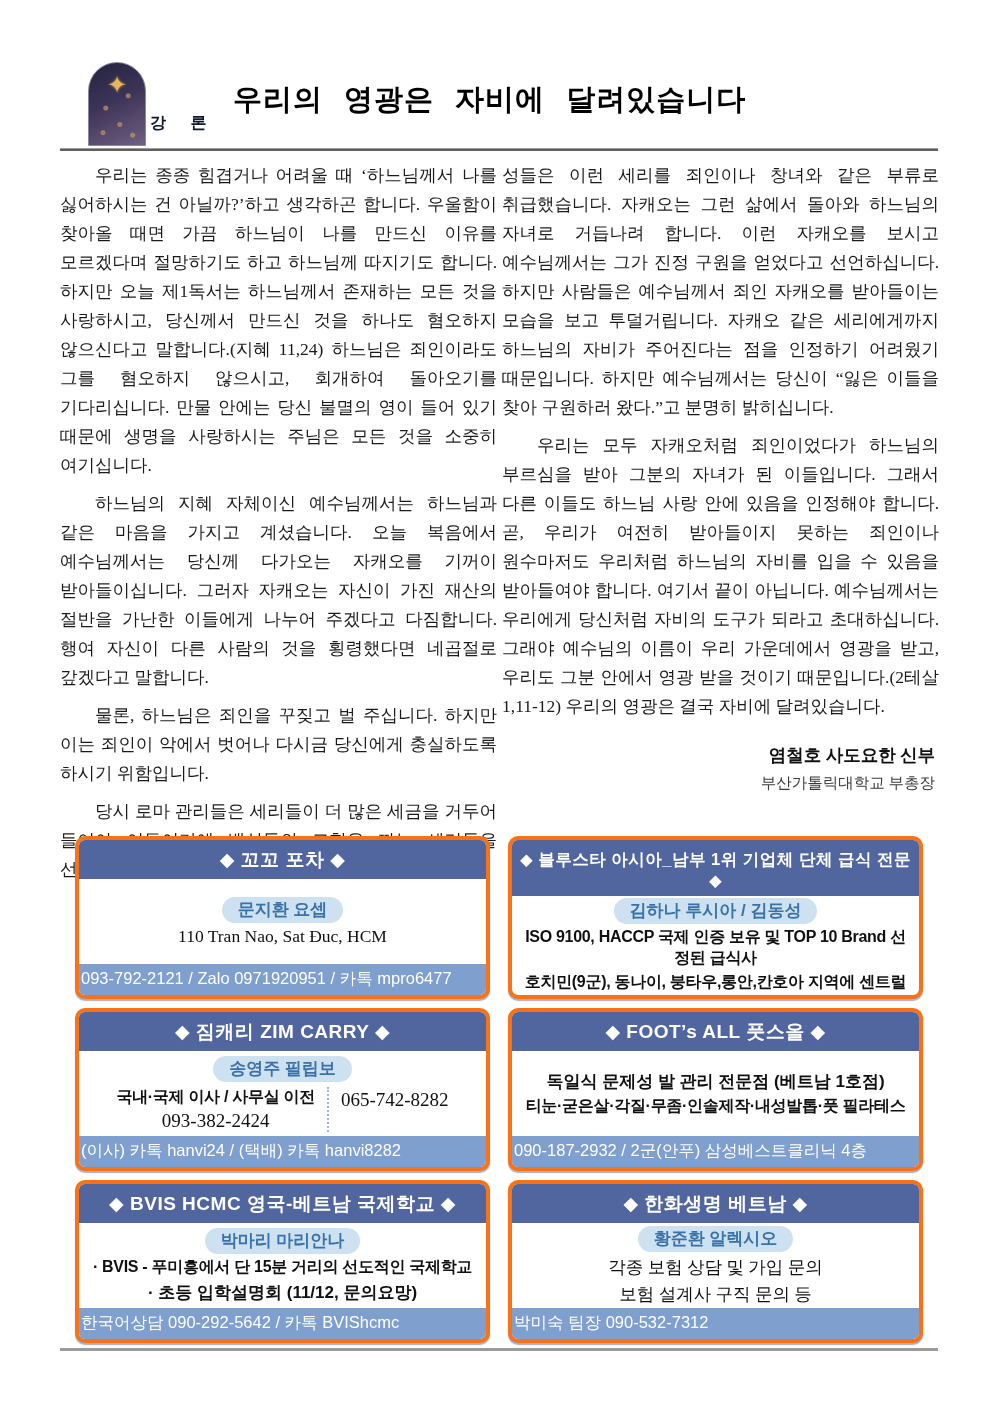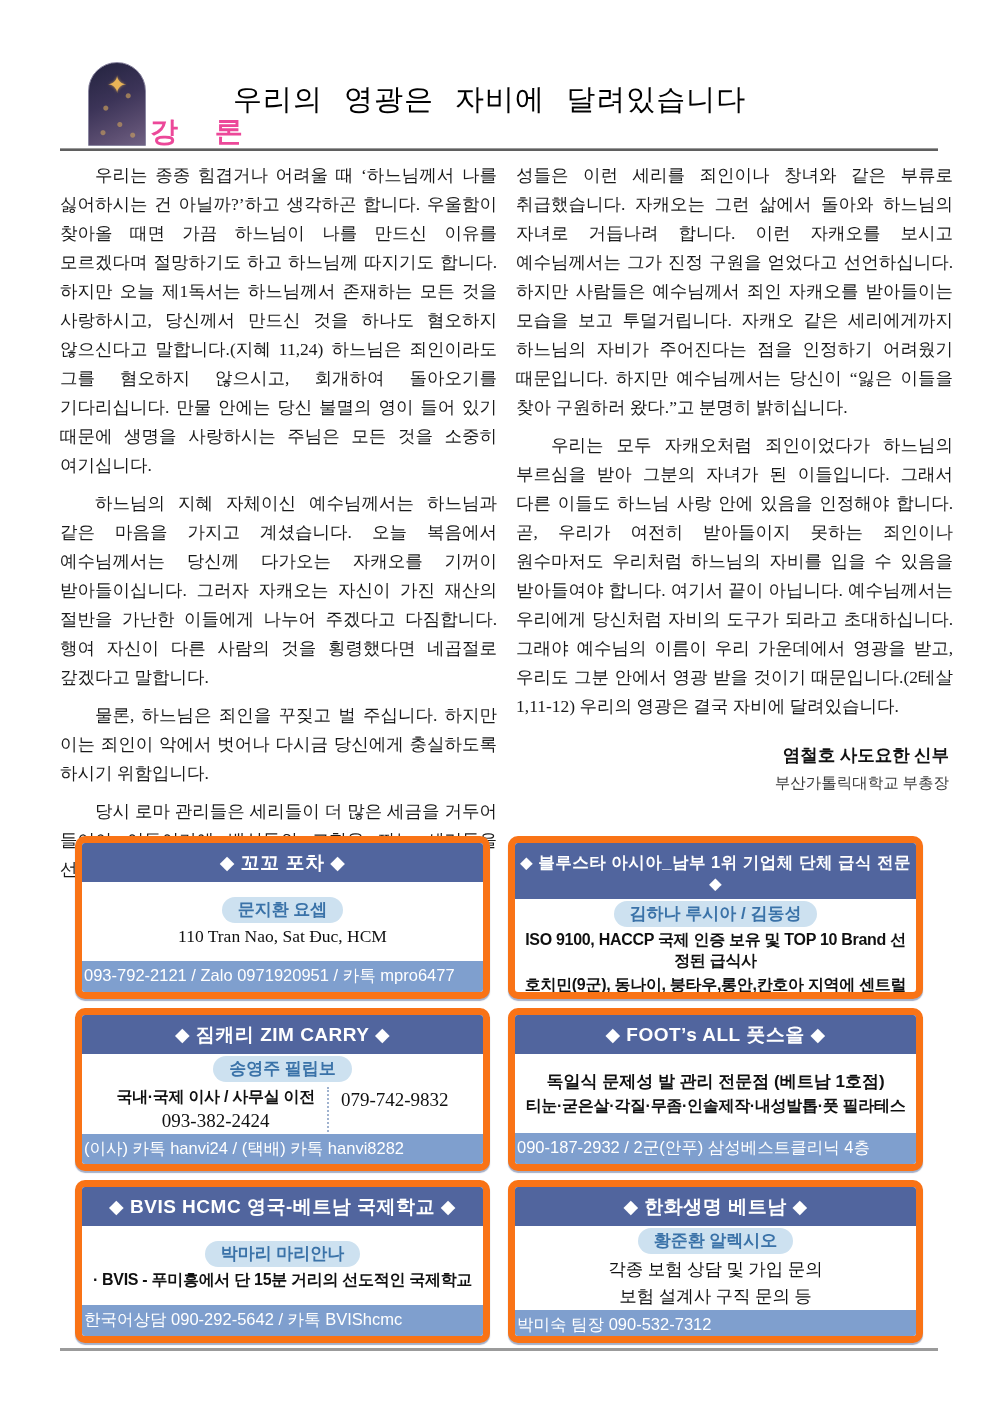--- a/index.html
+++ b/index.html
@@ -28,63 +28,63 @@
     border: 1px solid #8a86a0;
   }
   .logo .star {
     position: absolute; left: 50%; top: 10px; transform: translateX(-50%);
     color: #e9b457; font-size: 24px; line-height: 1;
     font-family: "DejaVu Sans", sans-serif;
     text-shadow: 0 0 3px rgba(233,180,87,.8);
   }
   .section-label {
     position: absolute; left: 150px; top: 113px;
-    font-family: Liberation Mono, monospace;
-    font-weight: bold; font-size: 28px; letter-spacing: 10px;
-    color: #ec4899;
+    font-family: Liberation Sans, sans-serif;
+    font-weight: bold; font-size: 16px; letter-spacing: 10px;
+    color: #0f172a;
   }
   .page-title {
     position: absolute; left: 233px; top: 80px;
     font-family: "Liberation Sans", "DejaVu Sans", sans-serif;
-    font-weight: normal; font-size: 29px; letter-spacing: 1px; word-spacing: 12px;
+    font-weight: bold; font-size: 29px; letter-spacing: 1px; word-spacing: 12px;
     color: #000;
   }
   .rule-top {
     position: absolute; left: 60px; top: 148px; width: 878px; height: 3px;
     background: #5f5f5f; border-top: 1px solid #9a9a9a;
   }
   .rule-bottom {
     position: absolute; left: 60px; top: 1348px; width: 878px; height: 3px;
     background: #9b9b9b;
   }
 
   
   .col { position: absolute; top: 161px; width: 437px; }
   .col-left  { left: 60px; }
-  .col-right { left: 516px; }
+  .col-right { left: 502px; }
   .col p {
     font-size: 17.5px; line-height: 29px;
     text-align: justify; text-justify: inter-character;
     text-indent: 35px; word-break: keep-all;
     margin-bottom: 9px;
   }
   .col p.no-indent { text-indent: 0; }
   .byline { margin-top: 22px; text-align: right; padding-right: 4px; }
   .byline .author-name { font-weight: bold; font-size: 17.5px; color: #111; }
   .byline .author-title { font-size: 15.5px; color: #3a3a3a; margin-top: 6px; }
 
   
   .ad-grid {
     position: absolute; left: 75px; top: 836px; width: 848px;
     display: grid; grid-template-columns: 1fr 1fr; column-gap: 18px; row-gap: 9px;
     font-family: "Liberation Sans", "DejaVu Sans", sans-serif;
   }
   .ad-box {
     height: 163px;
-    border: 7px solid #f97316; border-radius: 10px;
+    border: 4px solid #f97316; border-radius: 10px;
     overflow: hidden; background: #fff;
     display: flex; flex-direction: column;
     box-shadow: 0 2px 1px rgba(90,110,155,.55);
   }
   .ad-header {
     background: #51659e; color: #fff;
     text-align: center; font-weight: bold; font-size: 19px;
     padding: 7px 4px 6px; flex: 0 0 auto;
     letter-spacing: .5px;
   }
@@ -170,41 +170,42 @@
     <div class="ad-box">
       <div class="ad-header">◆ 짐캐리  ZIM CARRY ◆</div>
       <div class="ad-body">
         <span class="ad-badge">송영주 필립보</span>
         <div class="zim-cols">
           <div class="zim-col">
             <div class="ad-line-bold tight">국내·국제 이사 / 사무실 이전</div>
             <div class="zim-phone">093-382-2424</div>
           </div>
           <div class="zim-col">
-            <div class="zim-phone">079-742-9832</div>
+            <div class="zim-phone">065-742-8282</div>
           </div>
         </div>
       </div>
       <div class="ad-footer">(이사) 카톡 hanvi24  /  (택배) 카톡 hanvi8282</div>
     </div>
 
     <div class="ad-box">
       <div class="ad-header">◆ FOOT’s ALL  풋스올 ◆</div>
       <div class="ad-body">
         <div class="ad-line-bold">독일식 문제성 발 관리 전문점 (베트남 1호점)</div>
         <div class="ad-line-bold tight">티눈·굳은살·각질·무좀·인솔제작·내성발톱·풋 필라테스</div>
       </div>
       <div class="ad-footer">090-187-2932 / 2군(안푸) 삼성베스트클리닉 4층</div>
     </div>
 
     <div class="ad-box">
       <div class="ad-header">◆ BVIS HCMC 영국-베트남 국제학교 ◆</div>
       <div class="ad-body">
         <span class="ad-badge">박마리 마리안나</span>
         <div class="ad-line-bold tight">· BVIS - 푸미흥에서 단 15분 거리의 선도적인 국제학교</div>
+        <div class="ad-line-bold">· 초등 입학설명회 (11/12, 문의요망)</div>
       </div>
       <div class="ad-footer">한국어상담 090-292-5642 / 카톡 BVIShcmc</div>
     </div>
 
     <div class="ad-box">
       <div class="ad-header">◆ 한화생명 베트남 ◆</div>
       <div class="ad-body">
         <span class="ad-badge">황준환 알렉시오</span>
         <div class="ad-line-serif">각종 보험 상담 및 가입 문의</div>
         <div class="ad-line-serif">보험 설계사 구직 문의 등</div>

